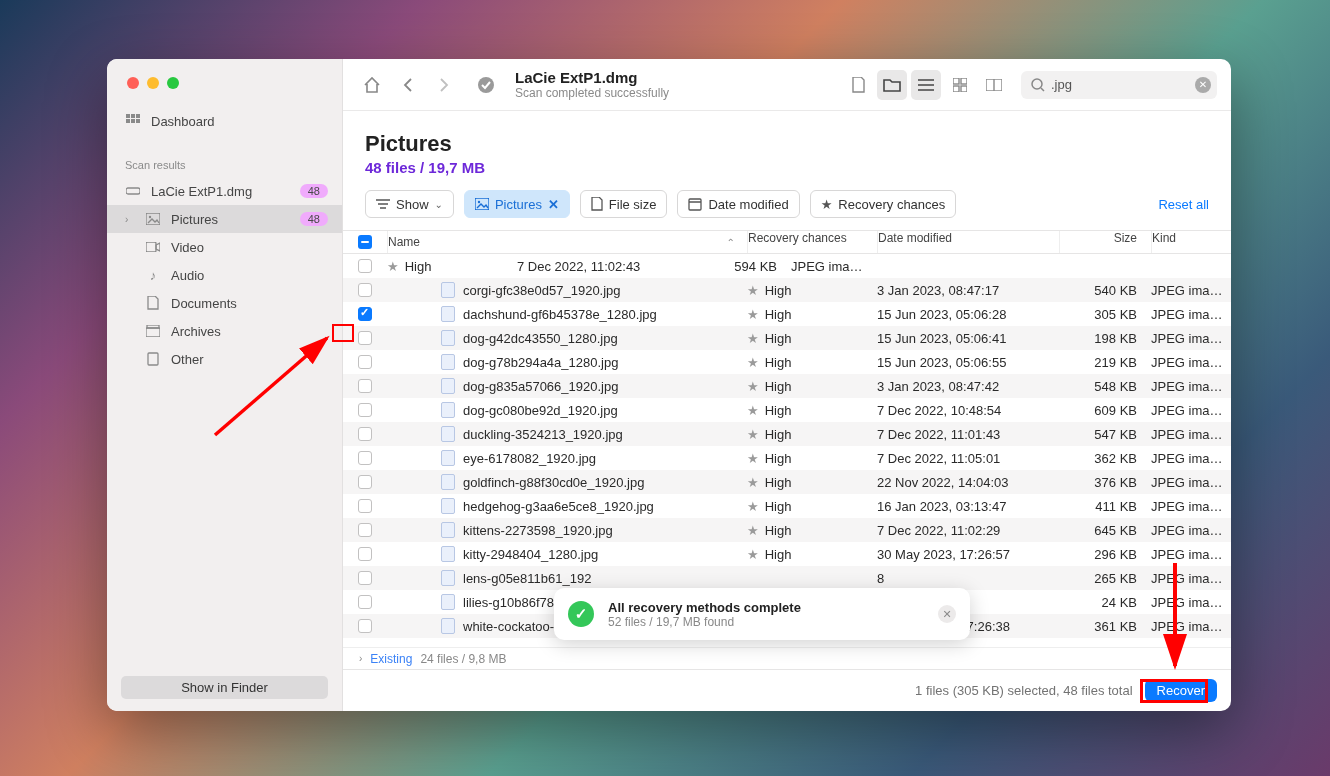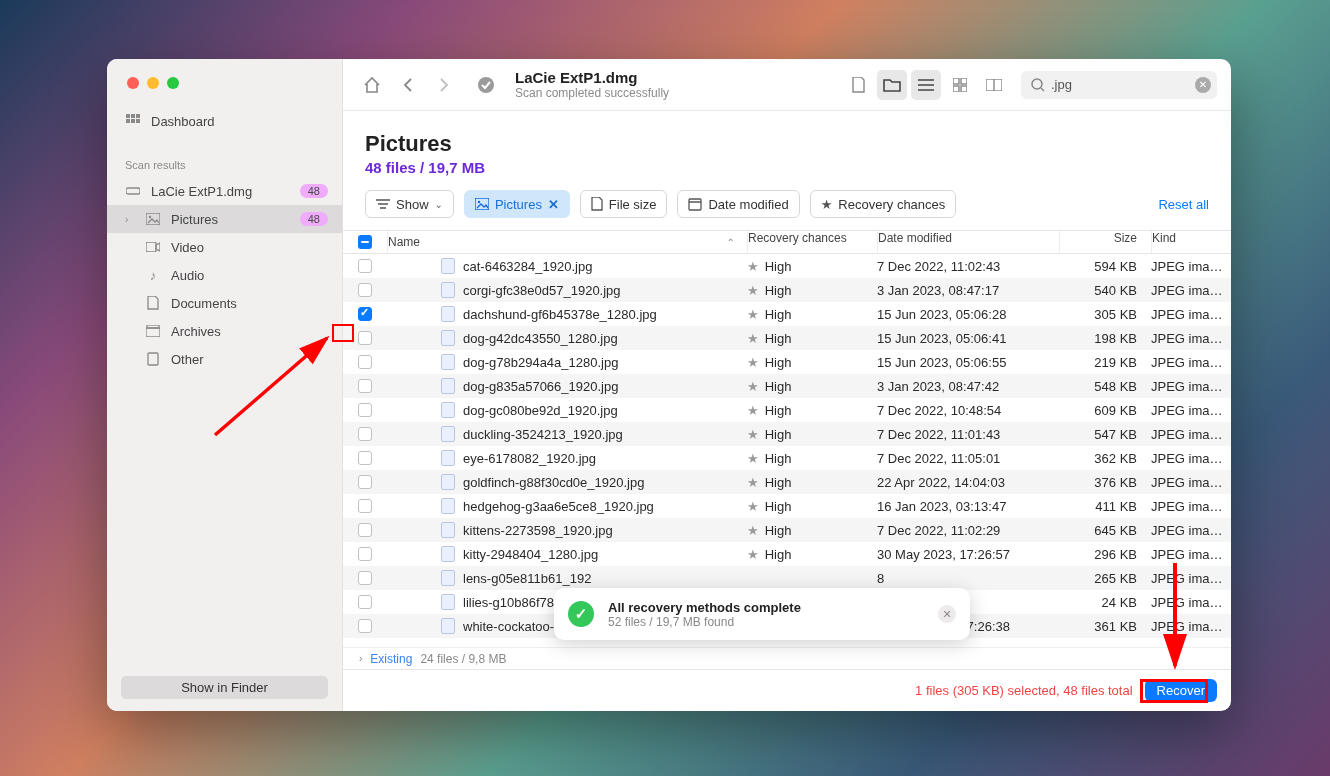--- a/index.html
+++ b/index.html
@@ -116,21 +116,21 @@
 .file-ico {
   width: 14px; height: 16px; border: 1px solid #b8c7e4; border-radius: 2px; background: #eaf0fb;
   display:flex; align-items:center; justify-content:center; font-size:7px; color:#5a7abf;
 }
 .star { color: #9a9a9a; margin-right: 6px; }
 .status-row {
   border-top: 1px solid #e6e5e5;
   display: flex; align-items: center; height: 42px;
   padding: 0 14px; gap: 12px;
 }
-.status-text { margin-left: auto; font-size: 13px; color: #ef4444; }
+.status-text { margin-left: auto; font-size: 13px; color: #737373; }
 .recover-btn {
   background: #0a7aff; color: #fff; border-radius: 6px;
   padding: 4px 12px; font-size: 13px; font-weight: 500;
 }
 .toast {
   position: absolute; left: 554px; top: 588px;
   width: 416px; height: 52px; background: #fff;
   border-radius: 10px; box-shadow: 0 4px 20px rgba(0,0,0,0.18);
   display: flex; align-items: center; gap: 14px; padding: 0 14px;
   z-index: 10;
@@ -385,24 +385,20 @@
       <div class="col-date col-sep">Date modified</div>
       <div class="col-size col-sep">Size</div>
       <div class="col-kind col-sep">Kind</div>
     </div>
 
     <div class="rows" id="rows">
         <div class="row">
     <div class="col-check">
             <div class="cbox"></div>
           </div>
-    <div class="col-name">
-      <span class="file-ico"></span>
-      <span>cat-6463284_1920.jpg</span>
-    </div>
     <div class="col-chances"><span class="star">★</span>High</div>
     <div class="col-date">7 Dec 2022, 11:02:43</div>
     <div class="col-size">594 KB</div>
     <div class="col-kind">JPEG ima…</div>
   </div>
         <div class="row odd">
     <div class="col-check">
             <div class="cbox"></div>
           </div>
     <div class="col-name">
@@ -507,21 +503,21 @@
   </div>
         <div class="row odd">
     <div class="col-check">
             <div class="cbox"></div>
           </div>
     <div class="col-name">
       <span class="file-ico"></span>
       <span>goldfinch-g88f30cd0e_1920.jpg</span>
     </div>
     <div class="col-chances"><span class="star">★</span>High</div>
-    <div class="col-date">22 Apr 2022, 14:04:03</div>
+    <div class="col-date">22 Nov 2022, 14:04:03</div>
     <div class="col-size">376 KB</div>
     <div class="col-kind">JPEG ima…</div>
   </div>
         <div class="row">
     <div class="col-check">
             <div class="cbox"></div>
           </div>
     <div class="col-name">
       <span class="file-ico"></span>
       <span>hedgehog-g3aa6e5ce8_1920.jpg</span>

